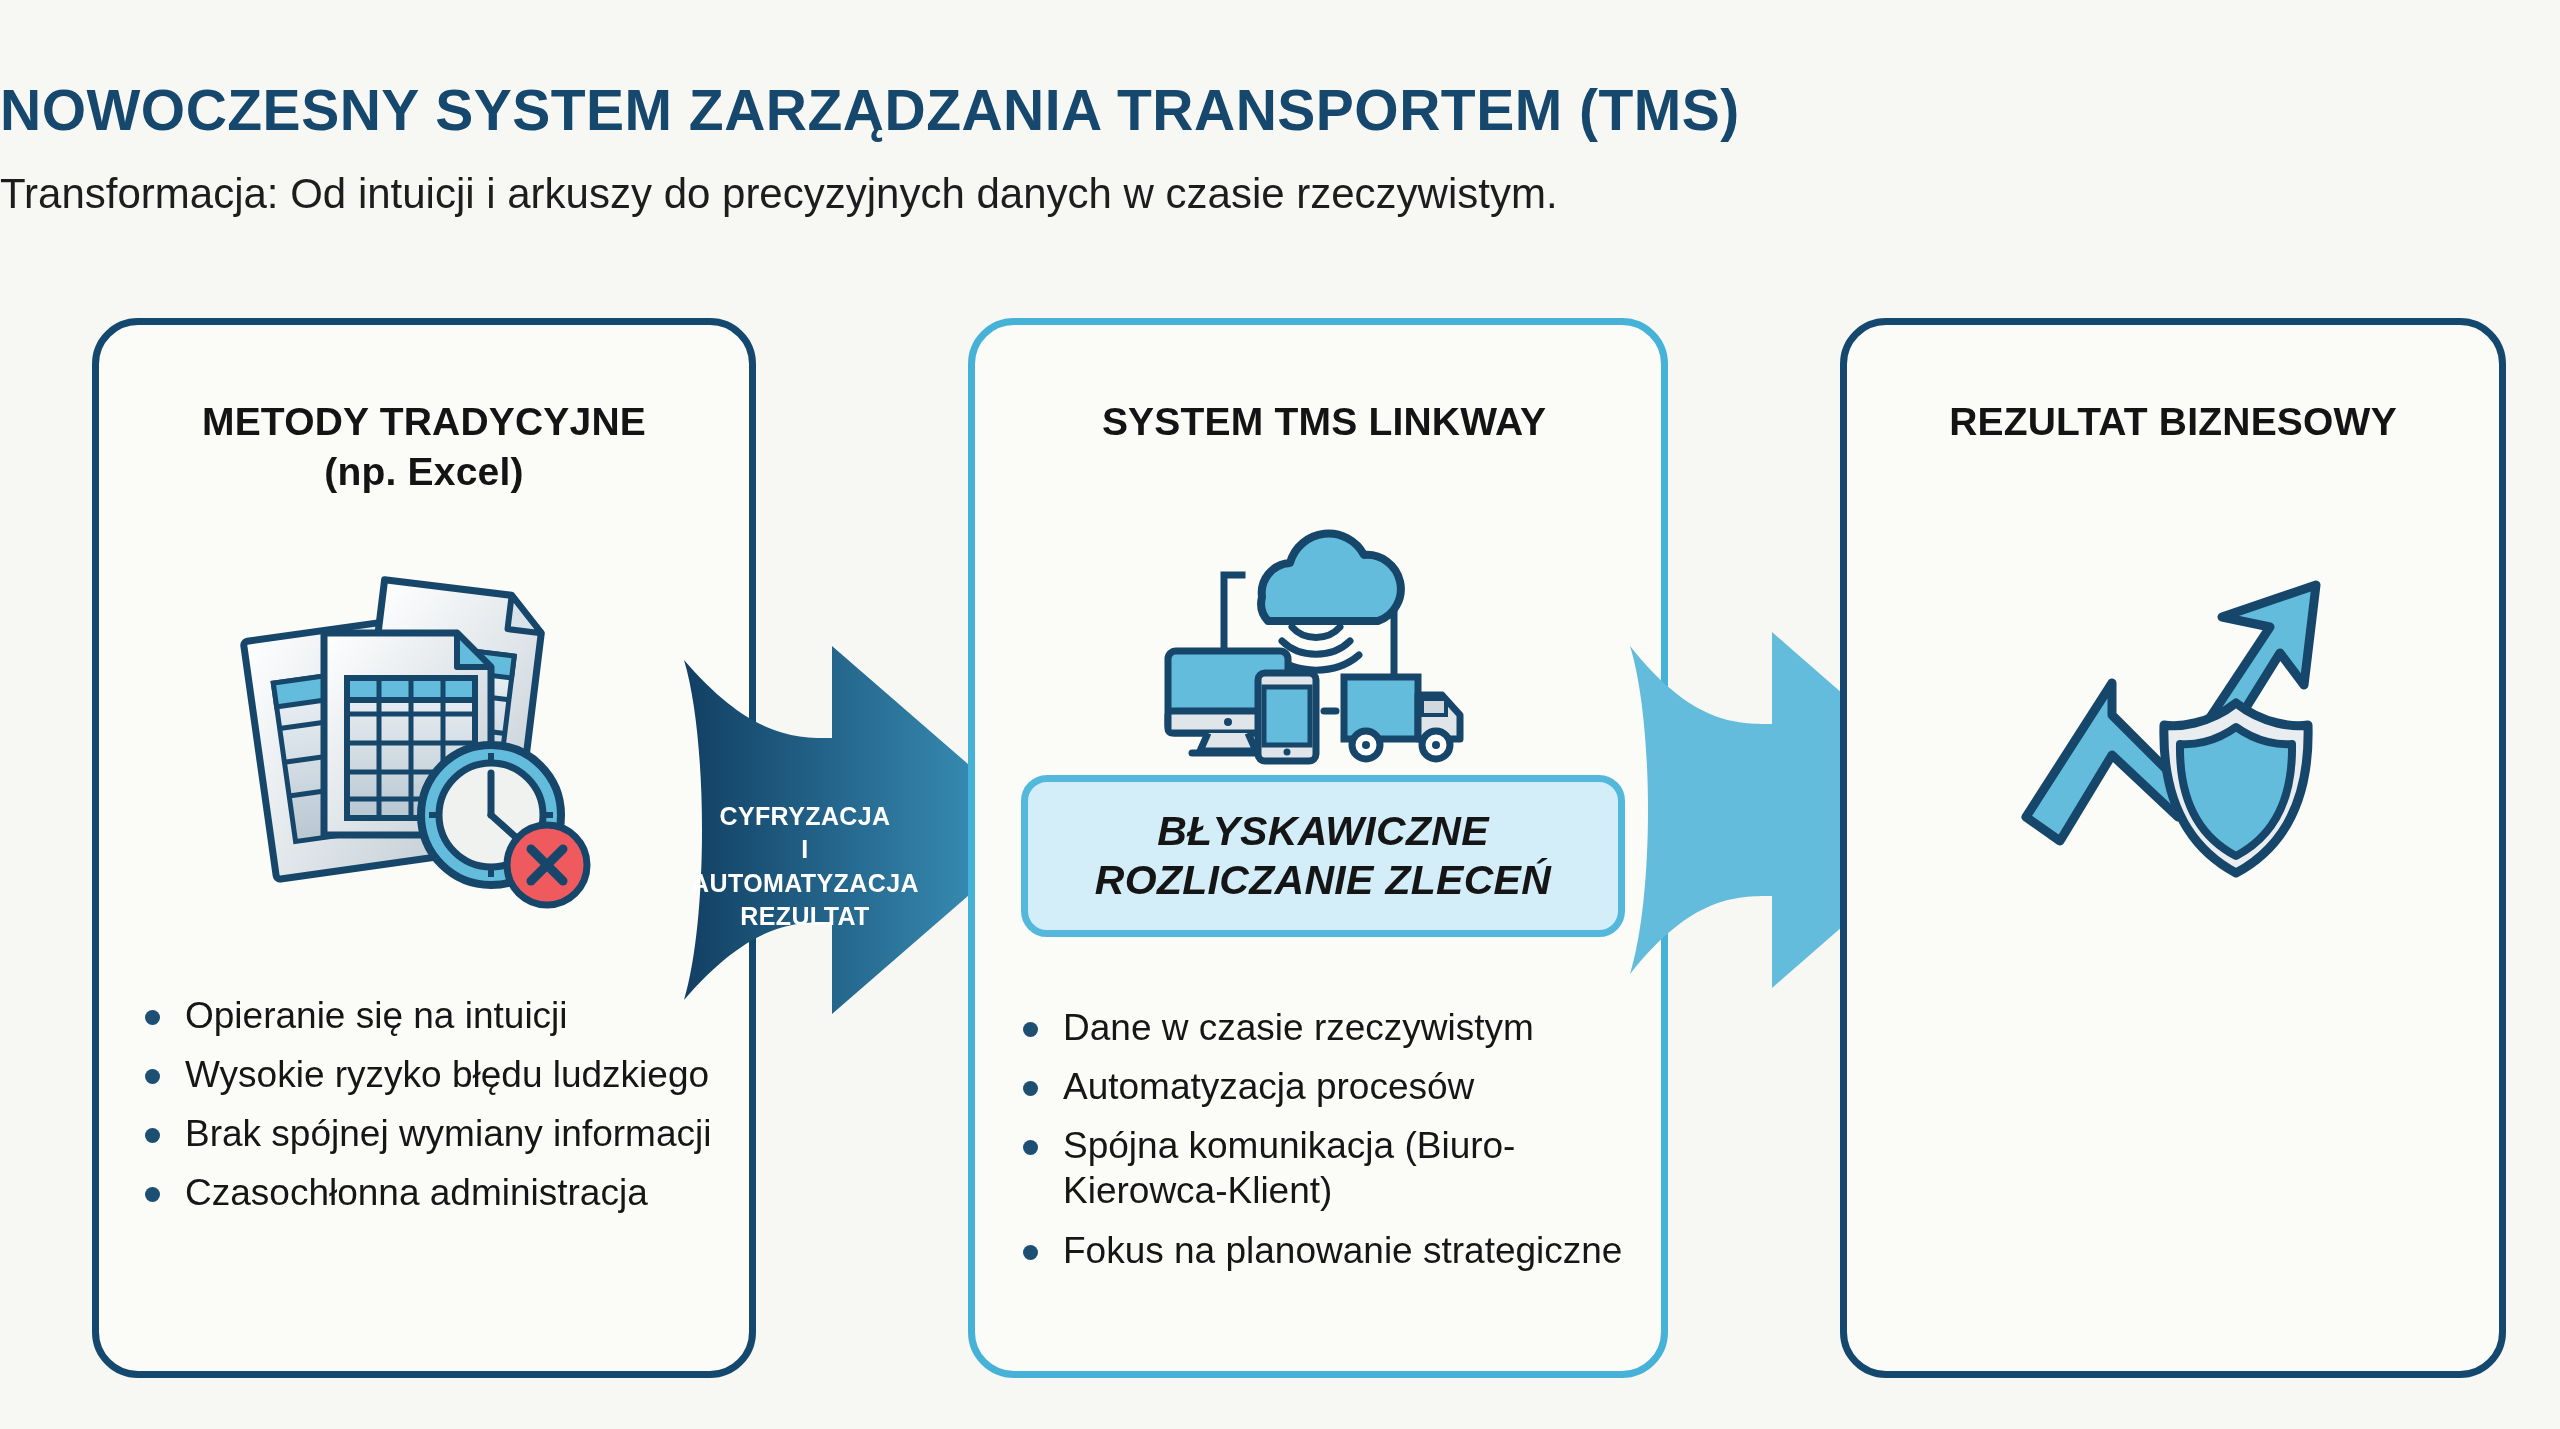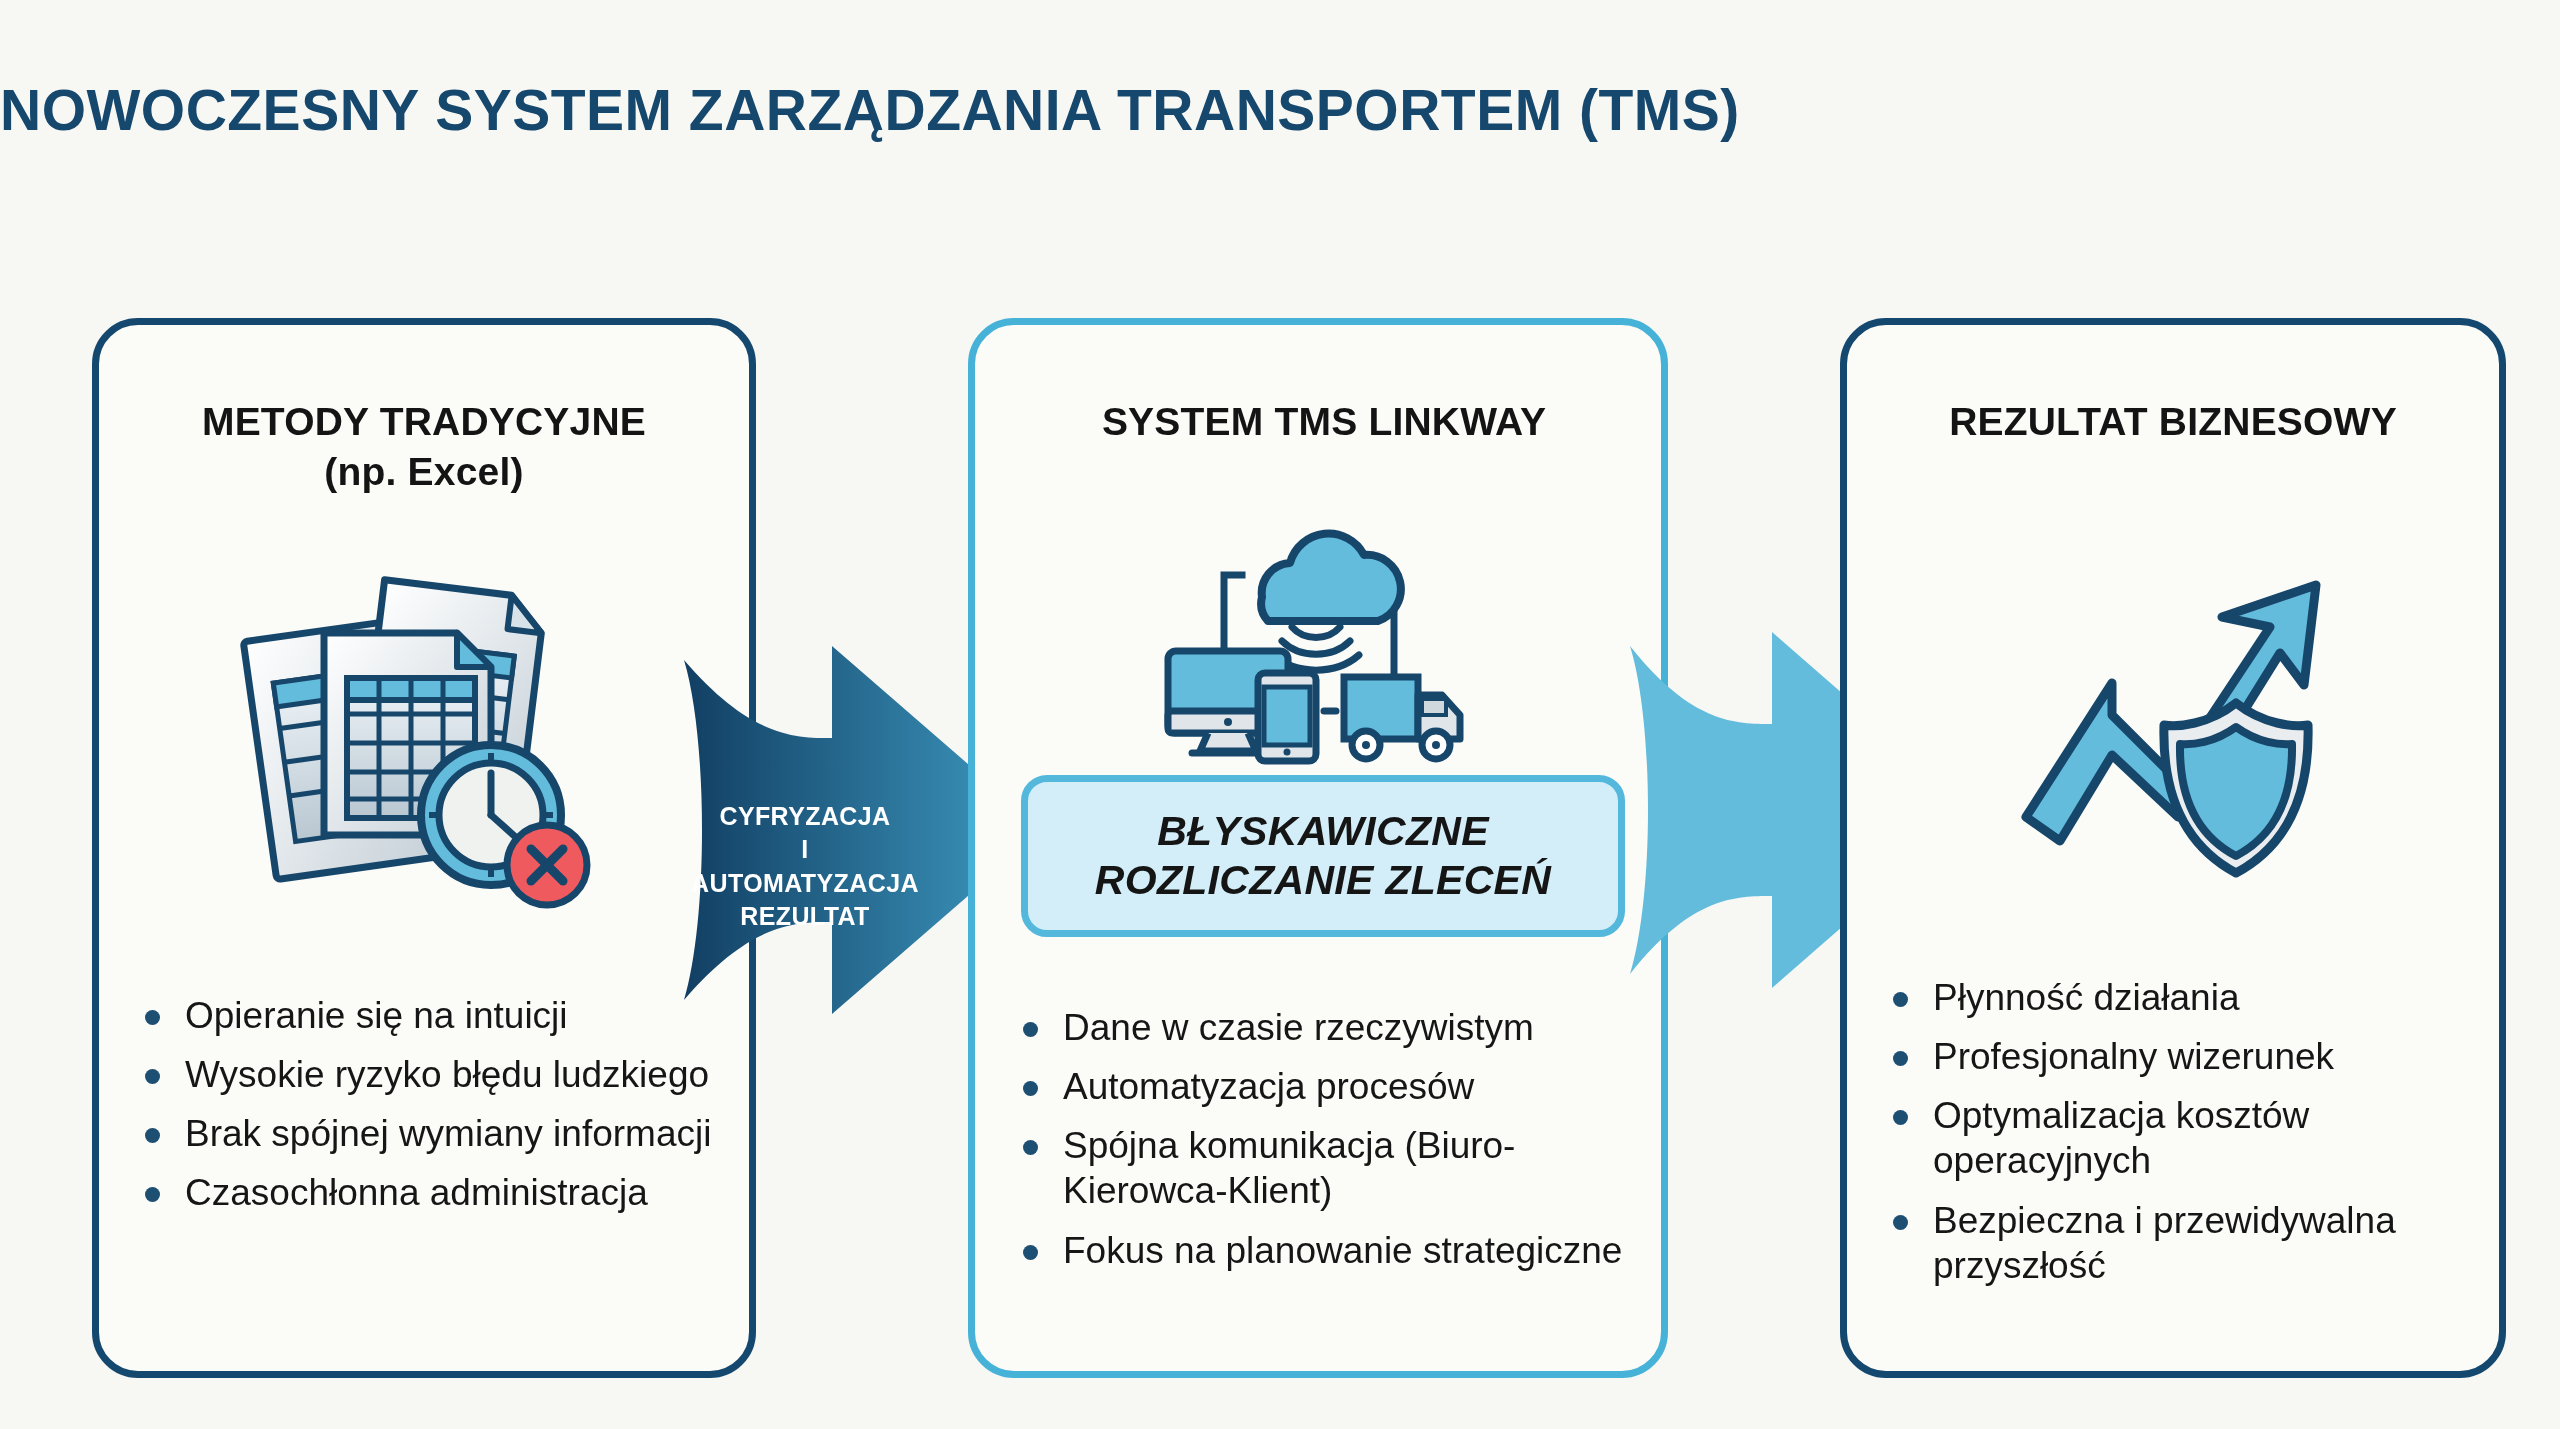--- a/index.html
+++ b/index.html
@@ -181,20 +181,21 @@
     height: 400px;
   }
 
   .icon-svg { display: block; }
 </style>
 </head>
 <body>
 
 <div id="header">
   <h1 id="main-title">NOWOCZESNY SYSTEM ZARZĄDZANIA TRANSPORTEM (TMS)</h1>
+  <p id="subtitle">Transformacja: Od intuicji i arkuszy do precyzyjnych danych w czasie rzeczywistym.</p>
 </div>
 
 <div class="panel" id="panel-traditional">
 
   <div class="panel-title">
     <span>METODY TRADYCYJNE</span><br>
     <span>(np. Excel)</span>
   </div>
 
   <div class="icon-area" style="top:248px;">
@@ -372,19 +373,13 @@
                L 52 276 Z" fill="#63bcdc" stroke="#17466b" stroke-width="9" stroke-linejoin="round"></path>
 
       <path d="M228 138 C 256 160, 286 162, 300 160 C 302 230, 280 280, 228 308
                C 176 280, 154 230, 156 160 C 170 162, 200 160, 228 138 Z" fill="#e9edef" stroke="#17466b" stroke-width="9" stroke-linejoin="round"></path>
 
       <path d="M228 162 C 250 178, 272 180, 284 179 C 285 232, 268 270, 228 291
                C 188 270, 171 232, 172 179 C 184 180, 206 178, 228 162 Z" fill="#63bcdc" stroke="#17466b" stroke-width="8" stroke-linejoin="round"></path>
     </svg>
   </div>
 
-  <ul class="bullets" id="bullets-result">
-    <li>Płynność działania</li>
-    <li>Profesjonalny wizerunek</li>
-    <li>Optymalizacja kosztów operacyjnych</li>
-    <li>Bezpieczna i przewidywalna przyszłość</li>
-  </ul>
 </div>
 
 </body></html>

